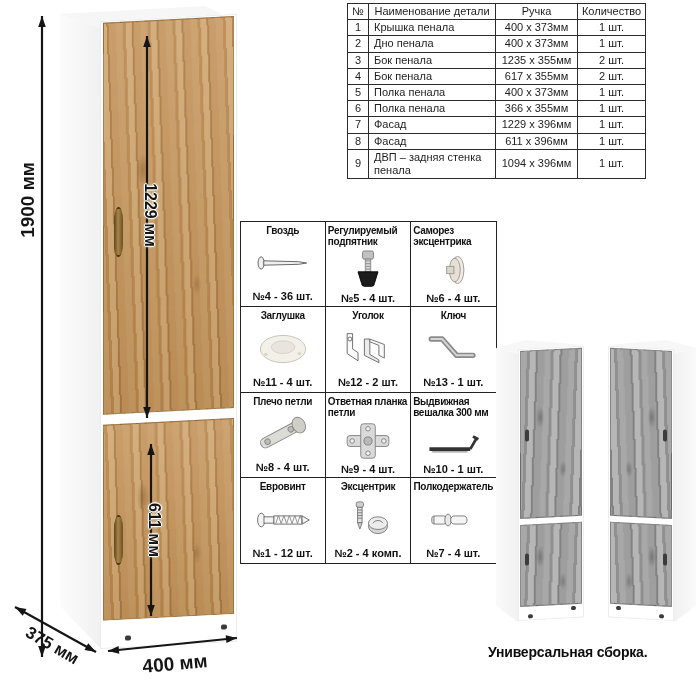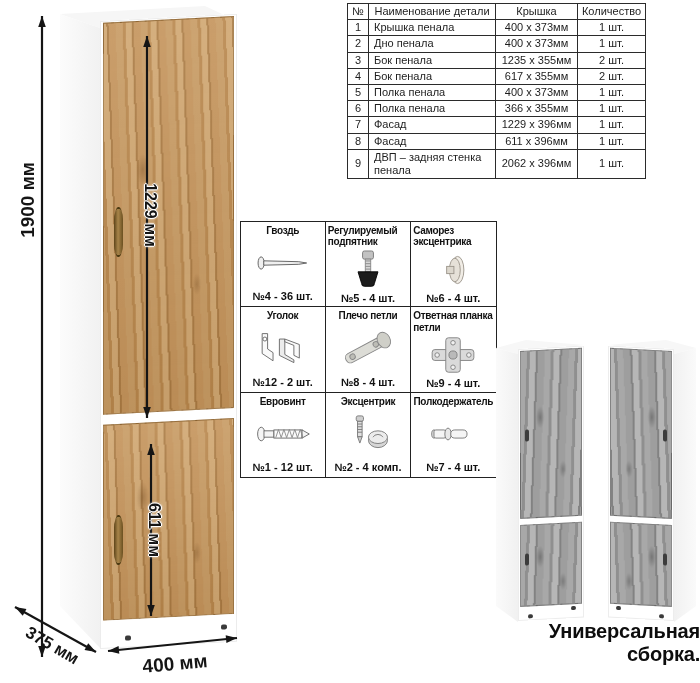--- a/index.html
+++ b/index.html
@@ -76,22 +76,22 @@
     box-shadow: inset 0 0 0 1px #ededed; }
   .gray-wood { background-image:
       radial-gradient(ellipse 7px 18px at 32% 40%, rgba(40,40,40,.35), transparent 62%),
       radial-gradient(ellipse 6px 14px at 70% 72%, rgba(40,40,40,.3), transparent 62%),
       repeating-linear-gradient(92deg, #a8a8a8 0 6px, #8f8f8f 6px 9px, #b6b6b6 9px 15px, #828282 15px 17px, #9e9e9e 17px 24px);
     border: 1px solid rgba(60,60,60,.35); }
   .m-door { position: absolute; left: 2px; width: 62px; }
   .m-door.upper { top: 2px; height: 168px; }
   .m-door.lower { top: 176px; height: 82px; }
   .m-handle { position: absolute; left: 4px; width: 4px; height: 12px; background: #3c3c3c; border-radius: 2px; }
-  .caption { position: absolute; left: 488px; top: 620px; width: 212px; text-align: right;
-    font-size: 20px; font-weight: bold; color: #0d0d0d; letter-spacing: -0.2px; }
+  .caption { position: absolute; left: 488px; top: 644px; width: 212px; text-align: left;
+    font-size: 14px; font-weight: bold; color: #0d0d0d; letter-spacing: -0.2px; }
 </style>
 </head>
 <body>
 
 <div id="page">
 
   <div class="cabinet">
     <div class="cab-top"></div>
     <div class="cab-side"></div>
     <div class="cab-front">
@@ -135,21 +135,21 @@
     <colgroup>
         <col style="width:21px">
         <col style="width:127px">
         <col style="width:82px">
         <col style="width:68px">
       </colgroup>
     <thead>
         <tr id="pt-head">
           <th>№</th>
           <th>Наименование детали</th>
-          <th>Крышка</th>
+          <th>Ручка</th>
           <th>Количество</th>
         </tr>
       </thead>
     <tbody id="pt-body">
         <tr>
           <td>1</td>
           <td class="name">Крышка пенала</td>
           <td>400 x 373мм</td>
           <td>1 шт.</td>
         </tr>
@@ -191,21 +191,21 @@
         </tr>
         <tr>
           <td>8</td>
           <td class="name">Фасад</td>
           <td>611 x 396мм</td>
           <td>1 шт.</td>
         </tr>
         <tr>
           <td>9</td>
           <td class="name">ДВП – задняя стенка пенала</td>
-          <td>2062 x 396мм</td>
+          <td>1094 x 396мм</td>
           <td>1 шт.</td>
         </tr>
       </tbody>
   </table>
 
   <div class="hw-grid" id="hw-grid">
       <div class="hw-cell">
         <div class="hw-name">Гвоздь</div>
         <div class="hw-icon">
           <svg width="58" height="42" viewBox="0 0 64 48">
@@ -234,34 +234,56 @@
         <div class="hw-icon">
           <svg width="58" height="44" viewBox="0 0 64 48">
             <g stroke="#9a948a">
               <ellipse cx="37" cy="24" rx="7" ry="15" fill="#f1ede6"></ellipse>
               <ellipse cx="34" cy="24" rx="6" ry="13" fill="#e6e1d8"></ellipse>
               <rect x="25" y="20" width="8" height="8" fill="#dcd7cd"></rect>
             </g>
           </svg>
         </div>
         <div class="hw-qty">№6 - 4 шт.</div>
+      </div>
+      <div class="hw-cell">
+        <div class="hw-name">Заглушка</div>
+        <div class="hw-icon">
+          <svg width="58" height="44" viewBox="0 0 64 48">
+            <ellipse cx="32" cy="24" rx="25" ry="15" fill="#f3f0ea" stroke="#c6bfb2"></ellipse>
+            <ellipse cx="32" cy="22" rx="13" ry="7" fill="#eae5dc" stroke="#d6cfc2"></ellipse>
+            <circle cx="13" cy="30" r="2" fill="#dcd5c8"></circle>
+            <circle cx="50" cy="29" r="2" fill="#dcd5c8"></circle>
+          </svg>
+        </div>
+        <div class="hw-qty">№11 - 4 шт.</div>
       </div>
       <div class="hw-cell">
         <div class="hw-name">Уголок</div>
         <div class="hw-icon">
           <svg width="58" height="44" viewBox="0 0 64 48">
             <g fill="#fafafa" stroke="#666" stroke-linejoin="round">
               <path d="M9 7 v22 l12 8 v-9 l-6 -4 v-17 z"></path>
               <circle cx="12" cy="13" r="2.2" fill="#fff"></circle>
               <path d="M34 13 l0 17 10 6 0 3 -16 -8 0 -18 z" fill="#ececec"></path>
               <path d="M34 13 l16 6 0 15 -6 -3 0 -11 -10 -4 z"></path>
             </g>
           </svg>
         </div>
         <div class="hw-qty">№12 - 2 шт.</div>
+      </div>
+      <div class="hw-cell">
+        <div class="hw-name">Ключ</div>
+        <div class="hw-icon">
+          <svg width="58" height="44" viewBox="0 0 64 48">
+            <path d="M8 13 h12 l16 18 h18" fill="none" stroke="#8a8a8a" stroke-width="6" stroke-linecap="round" stroke-linejoin="round"></path>
+            <path d="M8 13 h12 l16 18 h18" fill="none" stroke="#d6d6d6" stroke-width="2.2" stroke-linecap="round" stroke-linejoin="round"></path>
+          </svg>
+        </div>
+        <div class="hw-qty">№13 - 1 шт.</div>
       </div>
       <div class="hw-cell">
         <div class="hw-name">Плечо петли</div>
         <div class="hw-icon">
           <svg width="58" height="44" viewBox="0 0 64 48">
             <g transform="rotate(-28 32 24)">
               <rect x="5" y="18" width="46" height="11" rx="5" fill="#dcdcd6" stroke="#888"></rect>
               <circle cx="13" cy="23.5" r="3" fill="#bdbdb6" stroke="#888"></circle>
               <circle cx="42" cy="23.5" r="3" fill="#bdbdb6" stroke="#888"></circle>
               <ellipse cx="52" cy="23.5" rx="7" ry="9" fill="#cfcfc8" stroke="#888"></ellipse>
@@ -281,20 +303,34 @@
               <circle cx="14.5" cy="24" r="2.5" fill="#f0f0f0"></circle>
               <circle cx="49.5" cy="24" r="2.5" fill="#f0f0f0"></circle>
               <circle cx="32" cy="10.5" r="2.5" fill="#f0f0f0"></circle>
               <circle cx="32" cy="37.5" r="2.5" fill="#f0f0f0"></circle>
             </g>
           </svg>
         </div>
         <div class="hw-qty">№9 - 4 шт.</div>
       </div>
       <div class="hw-cell">
+        <div class="hw-name">Выдвижная вешалка 300 мм</div>
+        <div class="hw-icon">
+          <svg width="58" height="44" viewBox="0 0 64 48">
+            <g fill="none" stroke="#333">
+              <path d="M6 33 h45" stroke-width="4"></path>
+              <path d="M51 33 l7 -12" stroke-width="3"></path>
+              <path d="M54 19 l6 3" stroke-width="3"></path>
+              <path d="M9 36 h39" stroke="#999" stroke-width="1.5"></path>
+            </g>
+          </svg>
+        </div>
+        <div class="hw-qty">№10 - 1 шт.</div>
+      </div>
+      <div class="hw-cell">
         <div class="hw-name">Евровинт</div>
         <div class="hw-icon">
           <svg width="58" height="44" viewBox="0 0 64 48">
             <g stroke="#666" fill="#f4f4f4">
               <ellipse cx="8" cy="24" rx="4" ry="7.5"></ellipse>
               <rect x="11" y="20.5" width="11" height="7"></rect>
               <rect x="22" y="19.5" width="31" height="9" fill="#fbfbfb"></rect>
               <path d="M53 19.5 l8 4.5 -8 4.5 z"></path>
             </g>
             <path d="M24 28 l3 -9 3 9 3 -9 3 9 3 -9 3 9 3 -9 3 9 3 -9 3 9" stroke="#8a8a8a" fill="none"></path>

